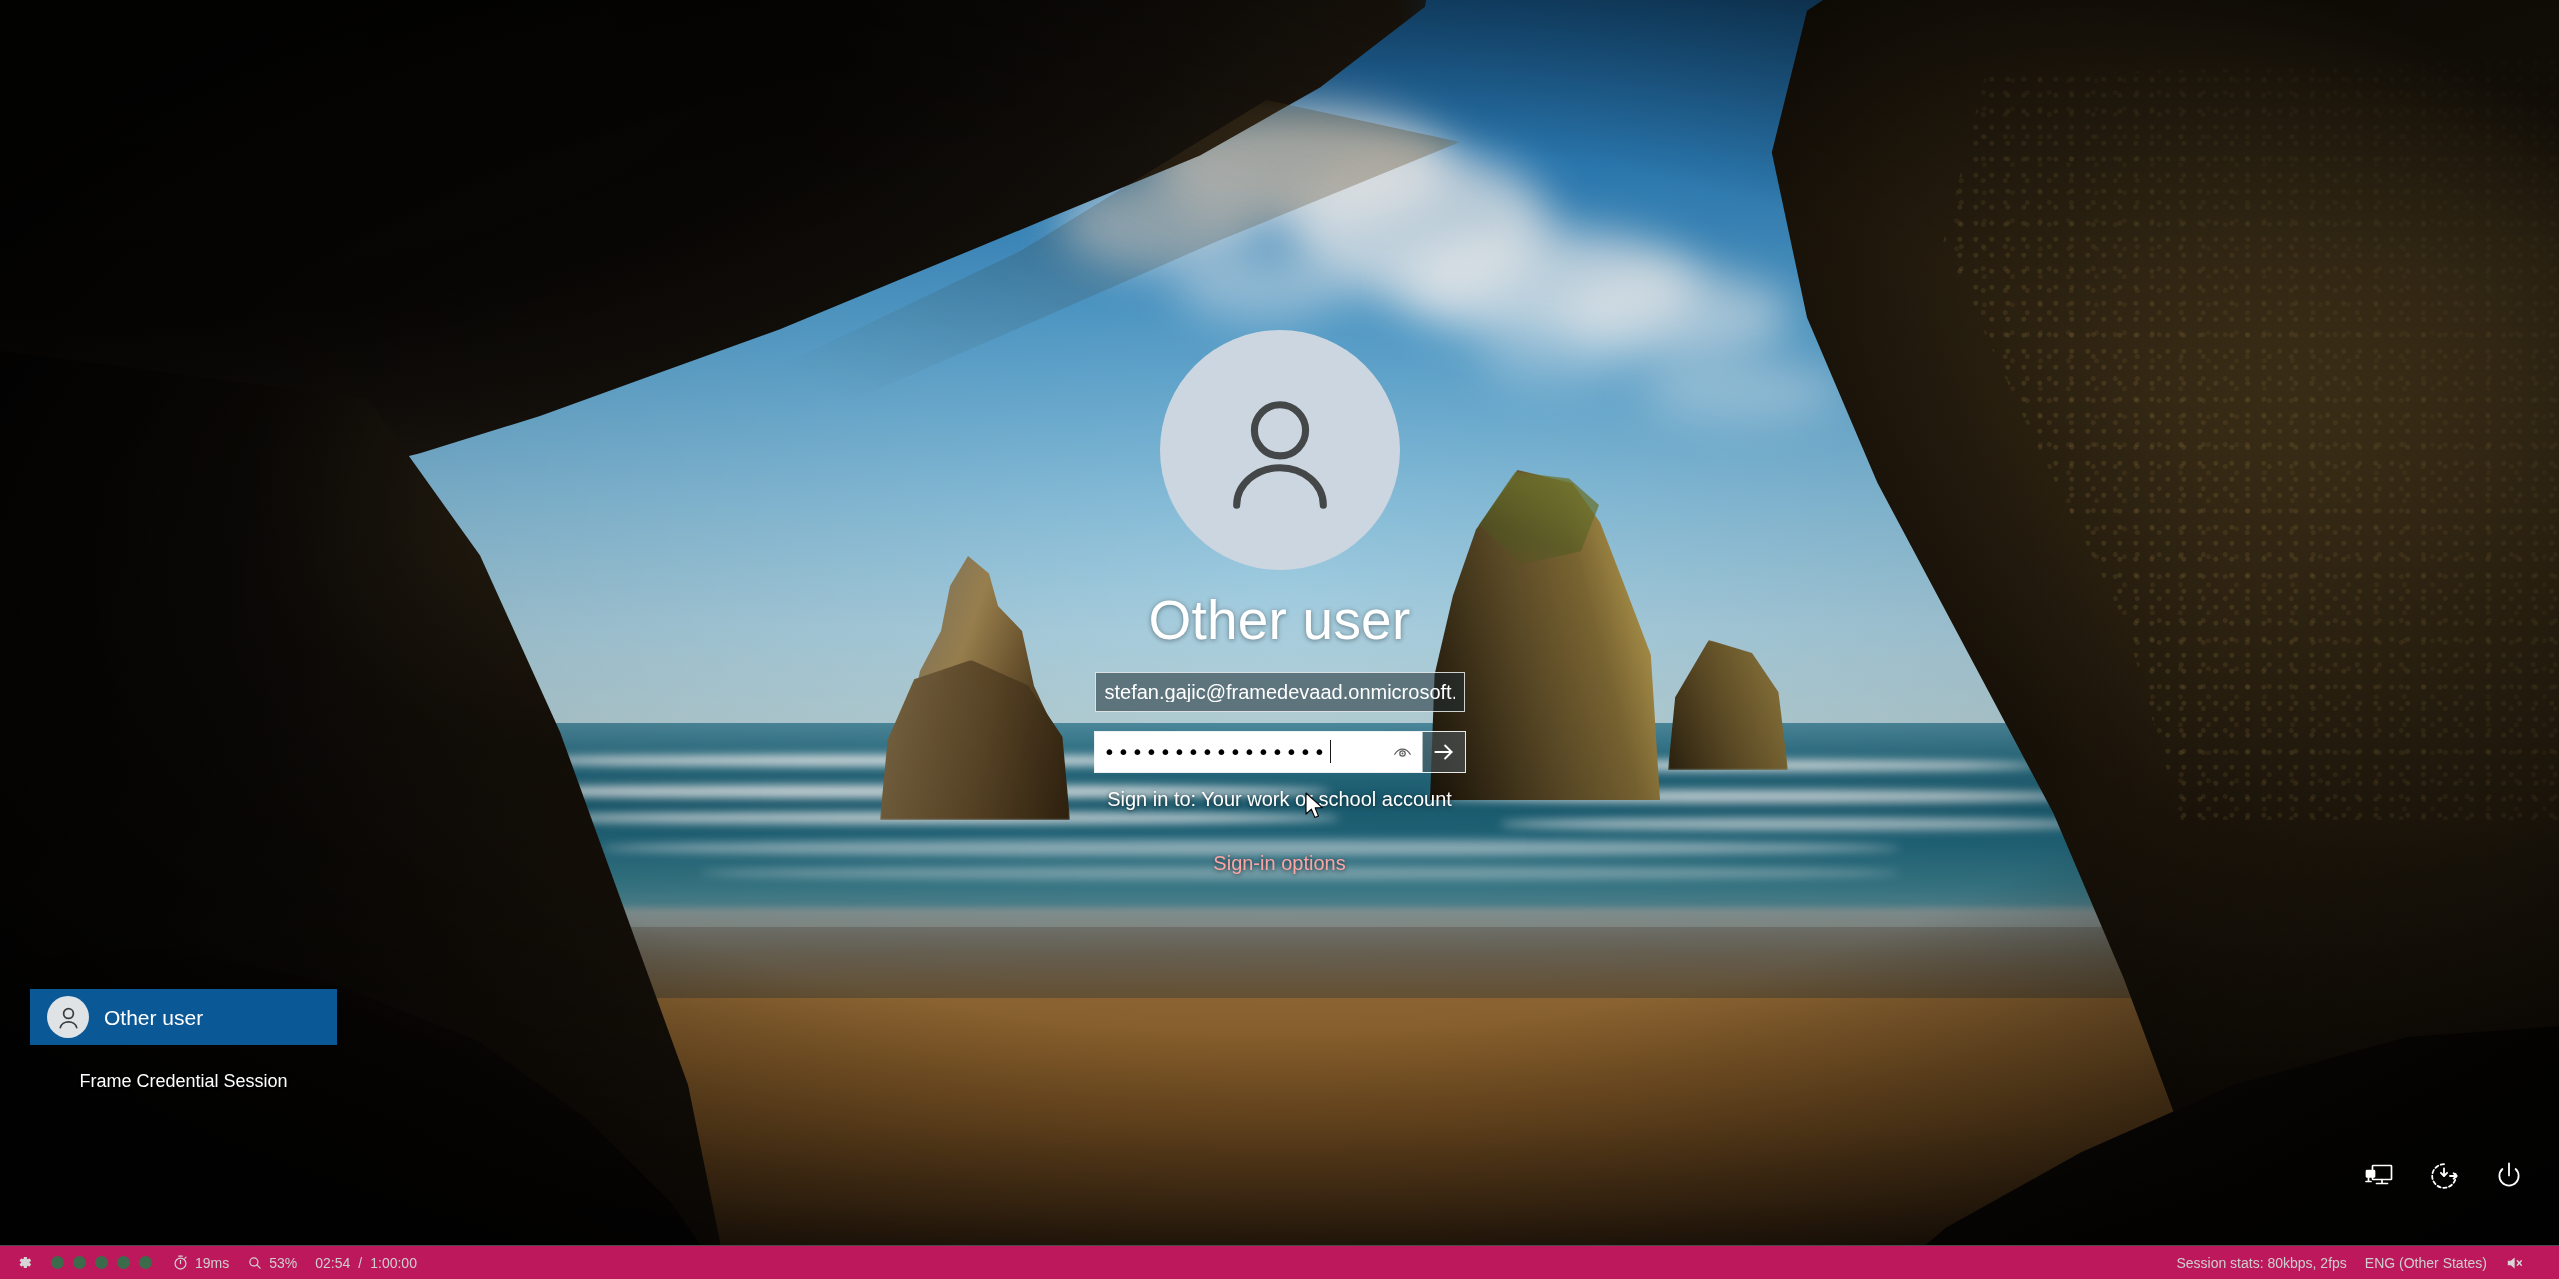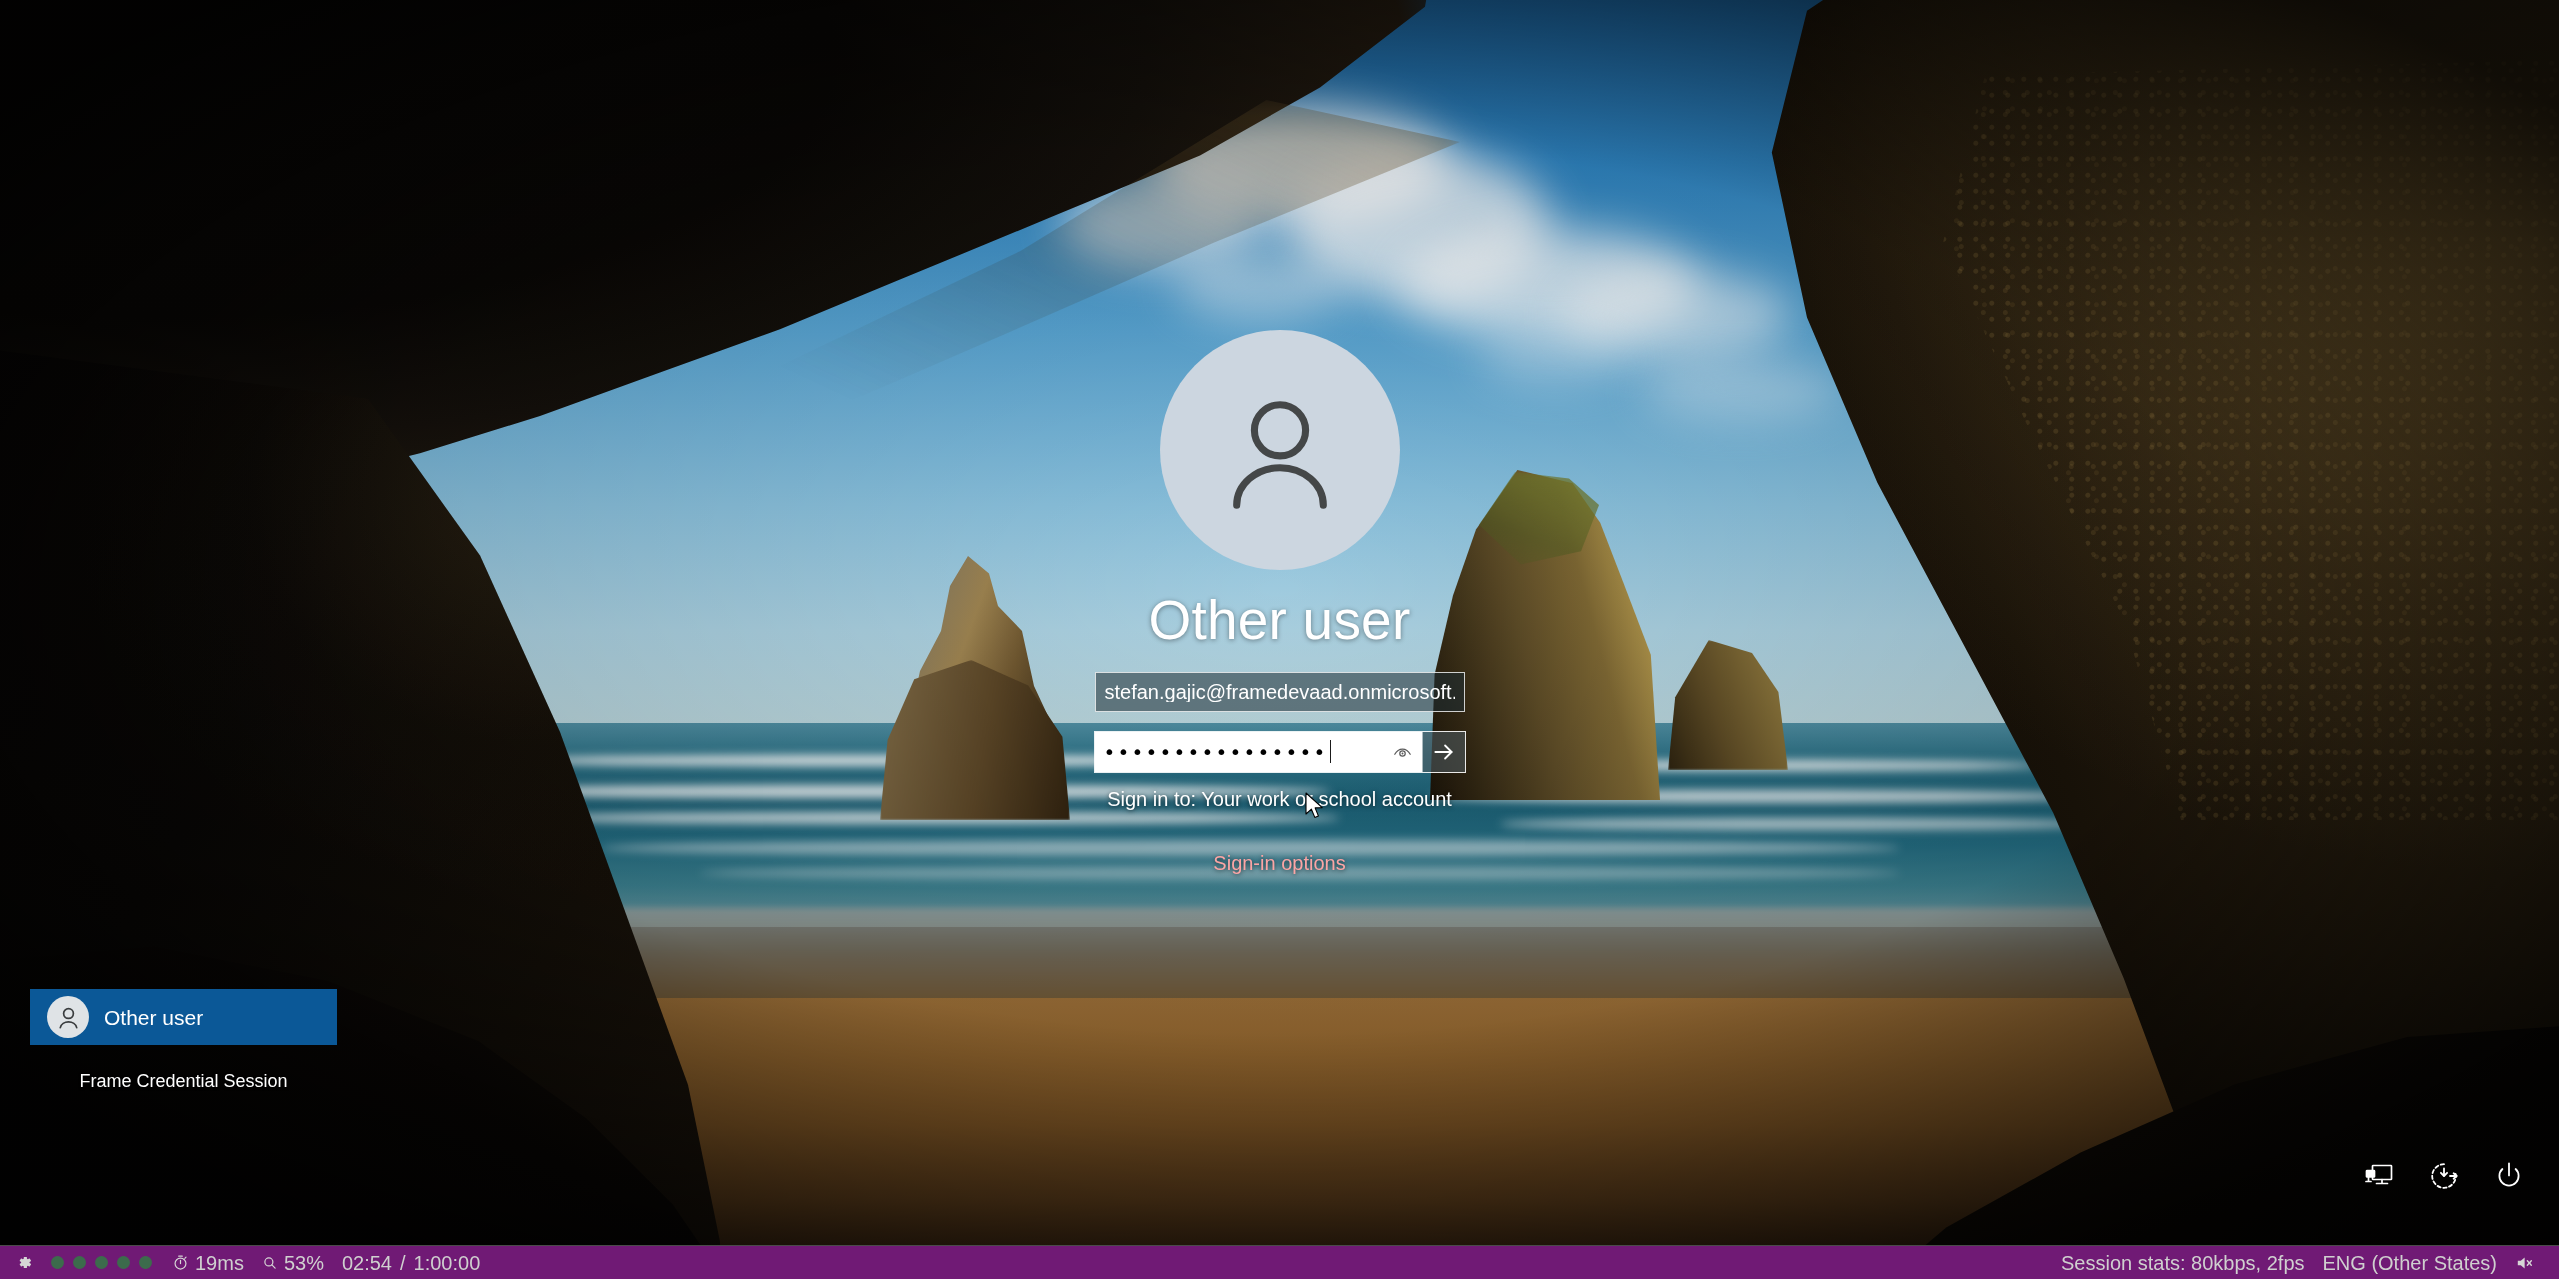--- a/index.html
+++ b/index.html
@@ -272,28 +272,28 @@
   .corner-icons {
     position:absolute; right:34px; bottom:87px;
     display:flex; align-items:center; gap:33px; z-index:30;
   }
   .corner-icons .ci { width:32px; height:32px; cursor:pointer; display:block; }
   .corner-icons .ci svg { width:32px; height:32px; display:block; }
 
   
   .taskbar {
     position:absolute; left:0; bottom:0; width:100%; height:34px;
-    background:#701a75;
+    background:#be185d;
     border-top:1px solid #4a4a4a;
     display:flex; align-items:center;
-    color:#d6d6d6; font-size:20px; z-index:60;
+    color:#d6d6d6; font-size:14px; z-index:60;
     user-select:none;
   }
   .tb-left { display:flex; align-items:center; gap:0; padding-left:9px; }
-  .tb-right { margin-left:auto; display:flex; align-items:center; gap:0; padding-right:15px; }
+  .tb-right { margin-left:auto; display:flex; align-items:center; gap:0; padding-right:25px; }
   .tb-item { display:flex; align-items:center; gap:6px; padding:0 9px; height:34px; }
   .tb-item svg { display:block; }
   .gear-wrap { padding:0 7px; display:flex; align-items:center; height:34px; cursor:pointer; }
   .dots { display:flex; align-items:center; gap:9px; padding:0 11px; }
   .dot { width:13px; height:13px; border-radius:50%; background:#3c6b4c; }
   .tb-text { color:#cfcfcf; line-height:1; white-space:nowrap; }
   .tb-sep { color:#cfcfcf; line-height:1; padding:0 2px; }
 
   
   .cursor { position:absolute; left:1305px; top:792px; z-index:80; pointer-events:none; }

